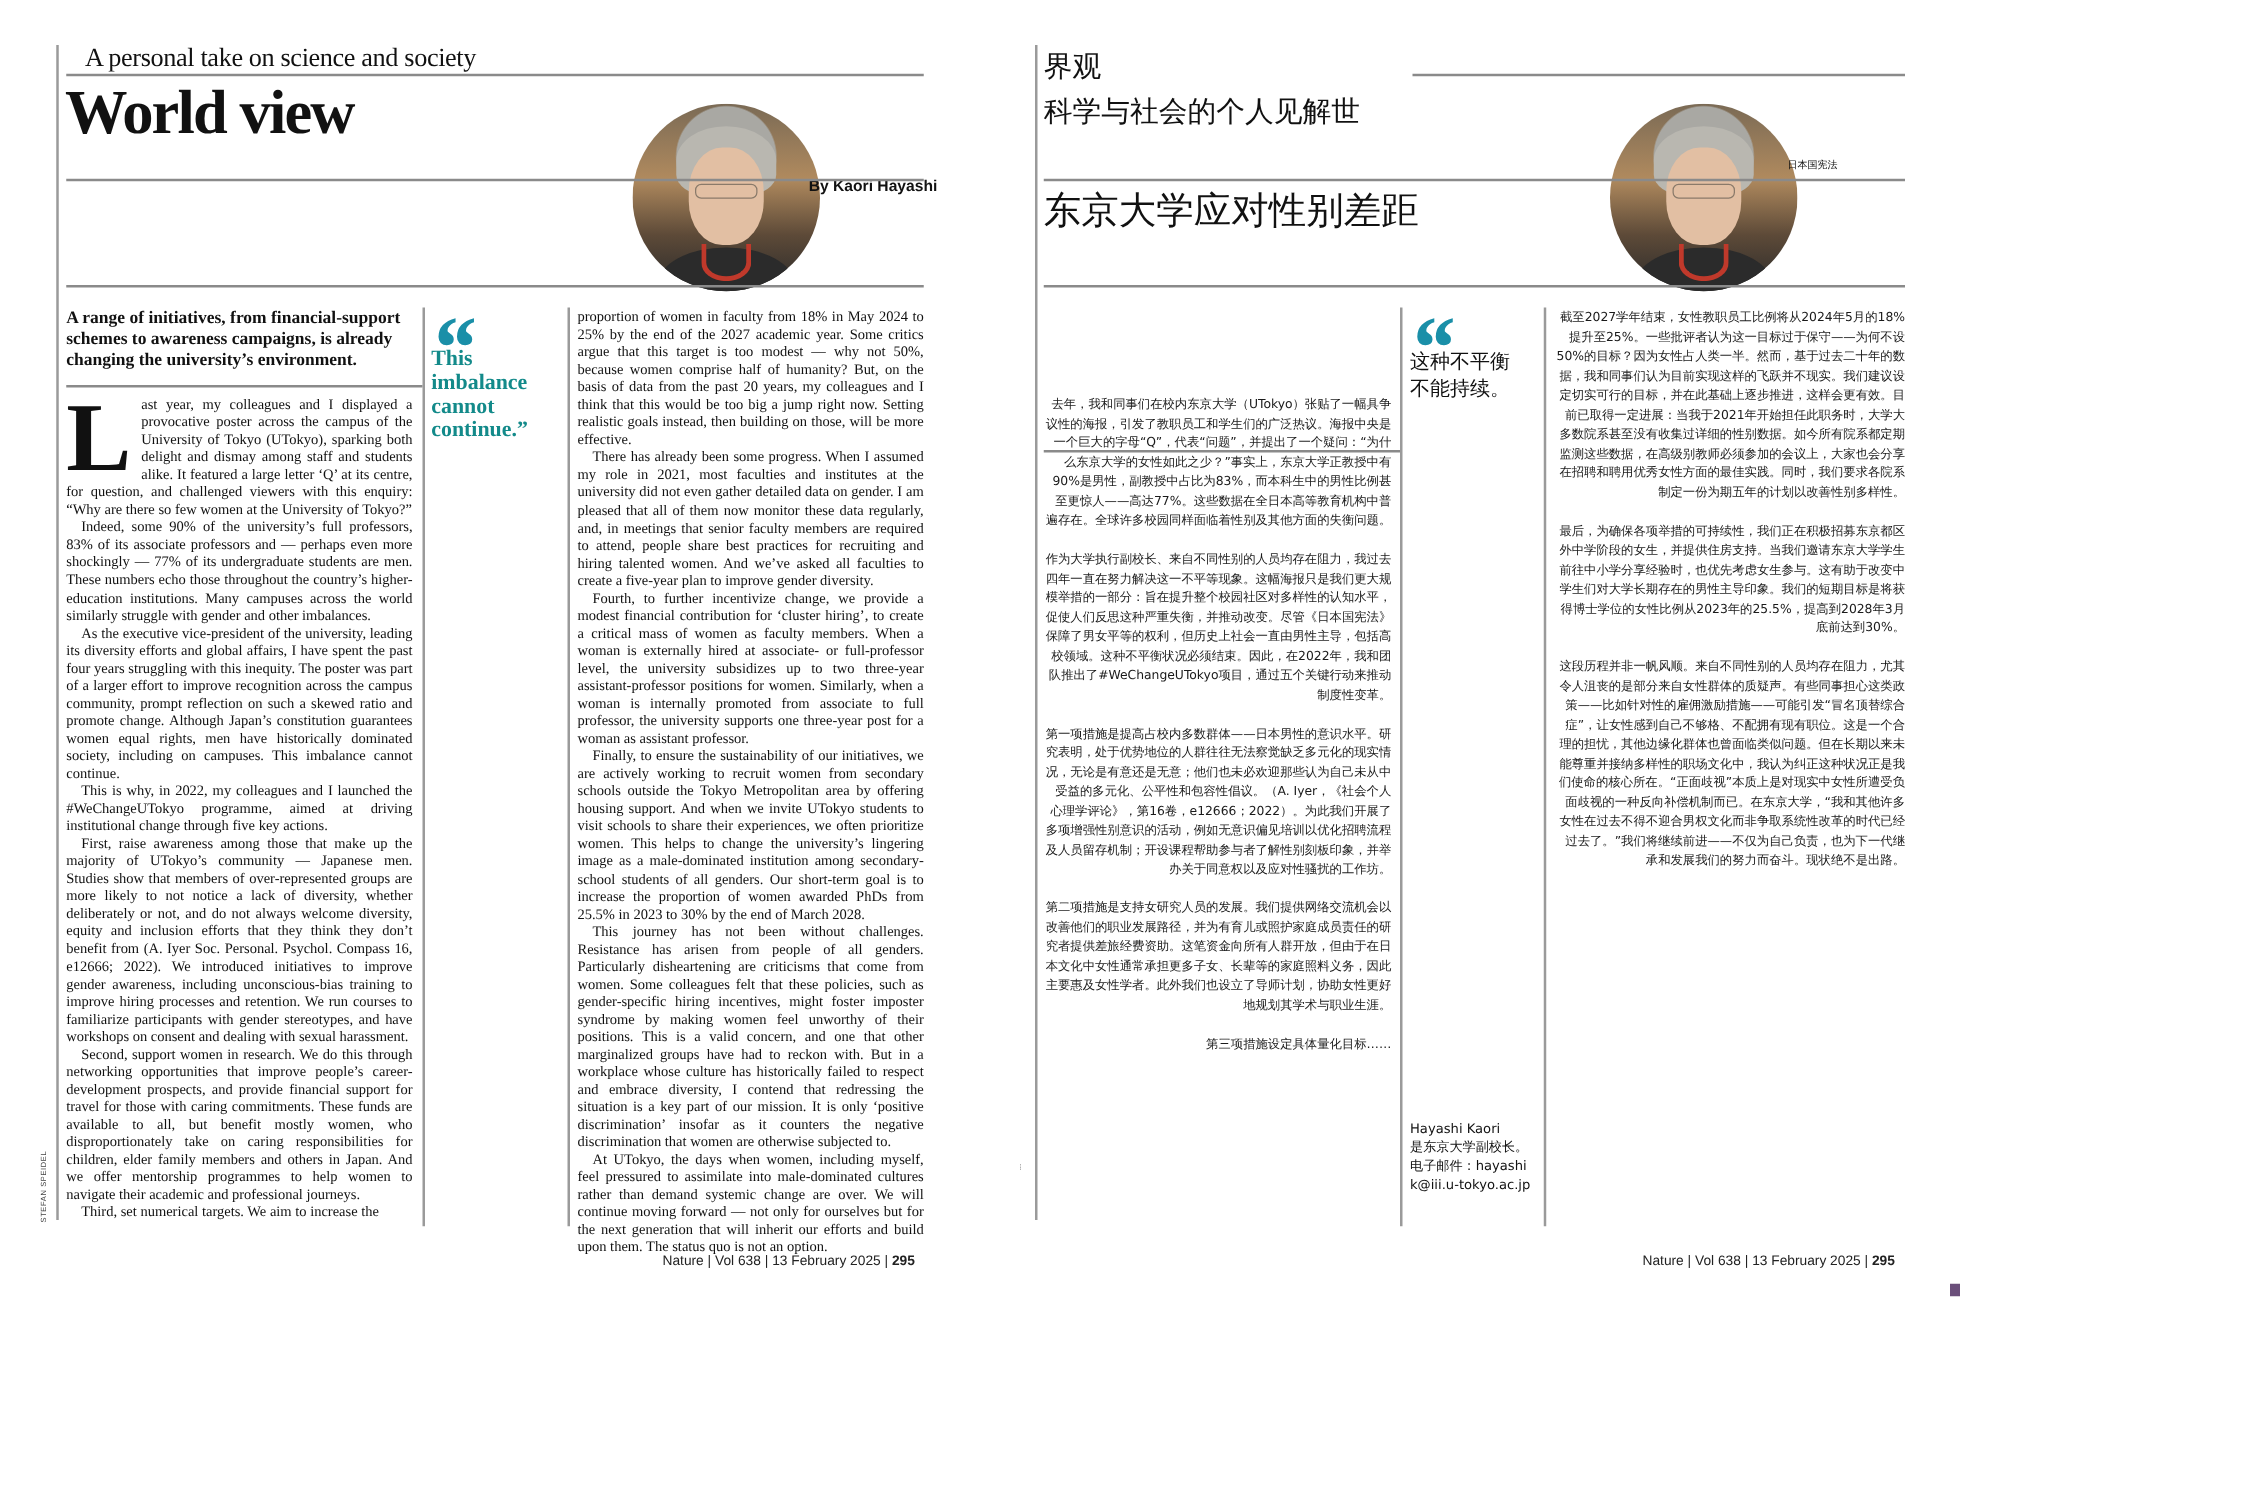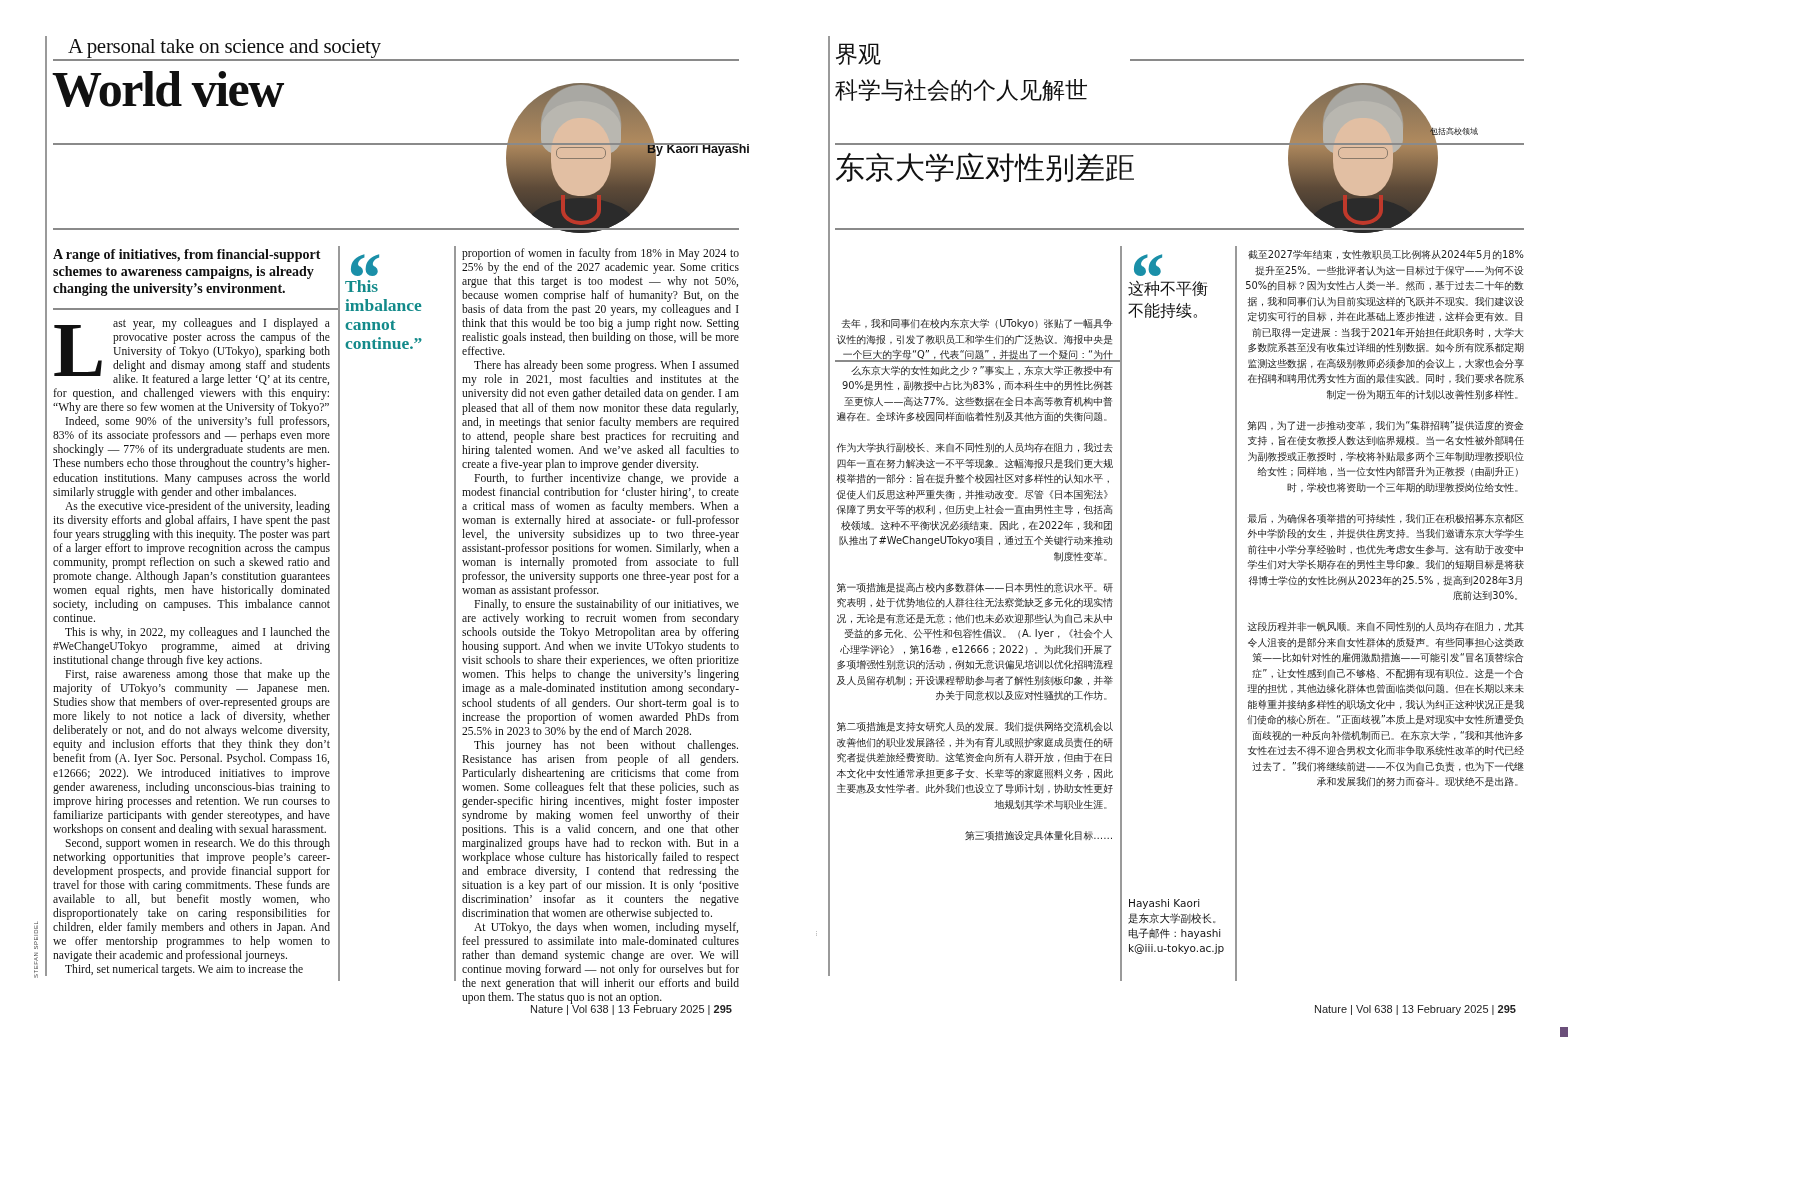--- a/index.html
+++ b/index.html
@@ -120,21 +120,21 @@
   </div>
   <div class="hrule" style="left:230px; top:59px; width:394px;"></div>
 
   <div class="portrait" style="left:388px; top:83px;">
     <div class="body"></div>
       <div class="collar"></div>
       <div class="hair"></div>
       <div class="face"></div>
       <div class="glasses"></div>
   </div>
-  <div class="cn-byline" style="left:530px; top:126px;">包括高校领域</div>
+  <div class="cn-byline" style="left:530px; top:126px;">日本国宪法</div>
 
   <div class="hrule" style="left:-65px; top:143px; width:689px;"></div>
   <div class="cn-headline" style="left:-65px; top:148px;">东京大学应对性别差距</div>
 
   <div class="hrule" style="left:-65px; top:228px; width:689px;"></div>
 
   <div class="vrule" style="left:220px; top:246px; height:735px;"></div>
   <div class="vrule" style="left:335px; top:246px; height:735px;"></div>
 
   <div class="hrule" style="left:-65px; top:360px; width:285px;"></div>
@@ -155,21 +155,20 @@
 
   <div class="cn-bio" style="left:228px; top:896px;">
     <div>Hayashi Kaori</div>
     <div>是东京大学副校长。</div>
     <div>电子邮件：hayashi</div>
     <div>k@iii.u-tokyo.ac.jp</div>
   </div>
 
   <div class="cn-body" style="left:345px; top:247px; width:279px;">
     <p>截至2027学年结束，女性教职员工比例将从2024年5月的18%提升至25%。一些批评者认为这一目标过于保守——为何不设50%的目标？因为女性占人类一半。然而，基于过去二十年的数据，我和同事们认为目前实现这样的飞跃并不现实。我们建议设定切实可行的目标，并在此基础上逐步推进，这样会更有效。目前已取得一定进展：当我于2021年开始担任此职务时，大学大多数院系甚至没有收集过详细的性别数据。如今所有院系都定期监测这些数据，在高级别教师必须参加的会议上，大家也会分享在招聘和聘用优秀女性方面的最佳实践。同时，我们要求各院系制定一份为期五年的计划以改善性别多样性。</p>
-    <p>第四，为了进一步推动变革，我们为“集群招聘”提供适度的资金支持，旨在使女教授人数达到临界规模。当一名女性被外部聘任为副教授或正教授时，学校将补贴最多两个三年制助理教授职位给女性；同样地，当一位女性内部晋升为正教授（由副升正）时，学校也将资助一个三年期的助理教授岗位给女性。</p>
     <p>最后，为确保各项举措的可持续性，我们正在积极招募东京都区外中学阶段的女生，并提供住房支持。当我们邀请东京大学学生前往中小学分享经验时，也优先考虑女生参与。这有助于改变中学生们对大学长期存在的男性主导印象。我们的短期目标是将获得博士学位的女性比例从2023年的25.5%，提高到2028年3月底前达到30%。</p>
     <p>这段历程并非一帆风顺。来自不同性别的人员均存在阻力，尤其令人沮丧的是部分来自女性群体的质疑声。有些同事担心这类政策——比如针对性的雇佣激励措施——可能引发“冒名顶替综合症”，让女性感到自己不够格、不配拥有现有职位。这是一个合理的担忧，其他边缘化群体也曾面临类似问题。但在长期以来未能尊重并接纳多样性的职场文化中，我认为纠正这种状况正是我们使命的核心所在。“正面歧视”本质上是对现实中女性所遭受负面歧视的一种反向补偿机制而已。在东京大学，“我和其他许多女性在过去不得不迎合男权文化而非争取系统性改革的时代已经过去了。”我们将继续前进——不仅为自己负责，也为下一代继承和发展我们的努力而奋斗。现状绝不是出路。</p>
   </div>
 
   <div class="footer" style="left:414px; top:1003px;">
     <span>Nature</span> | <span>Vol 638</span> | <span>13 February 2025</span> | <b>295</b>
   </div>
 
   <div class="marker" style="left:660px; top:1027px;"></div>
 </div>

